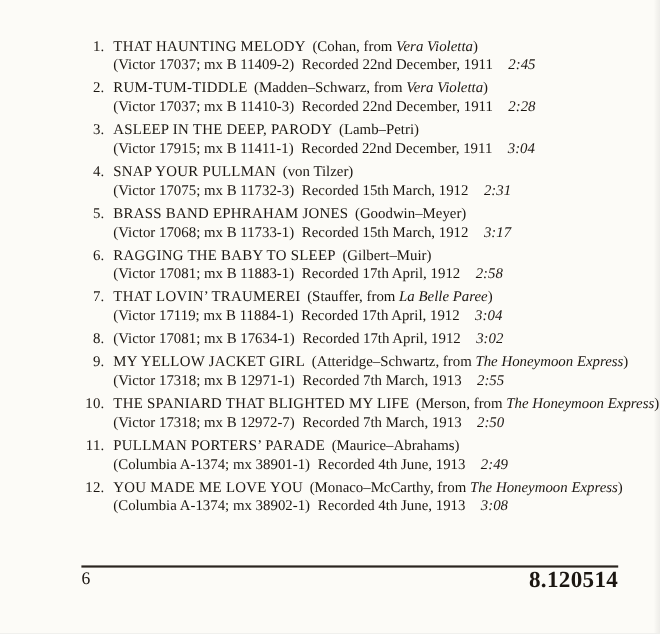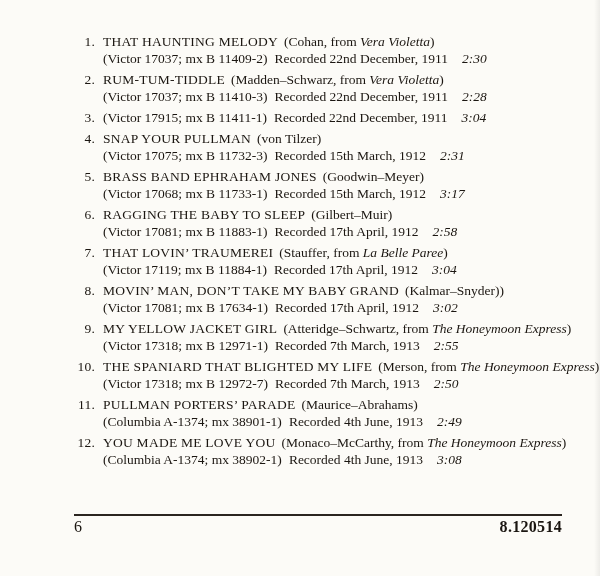--- a/index.html
+++ b/index.html
@@ -69,51 +69,52 @@
     position: absolute;
     left: 74px;
     top: 518px;
     font-size: 16px;
     line-height: 18px;
   }
   .catalog-number {
     position: absolute;
     right: 38px;
     top: 518px;
-    font-size: 16px;
+    font-size: 21px;
     line-height: 18px;
     font-weight: bold;
     letter-spacing: 0.3px;
   }
 </style>
 </head>
 <body>
 
 <div class="page">
 
   <main class="tracklist">
     <div class="track">
       <span class="num">1.</span>
       <span class="body">
         <span class="line1"><span class="title">THAT HAUNTING MELODY</span><span class="credit"><span>(Cohan, from </span><span class="work">Vera Violetta</span><span>)</span></span></span>
-        <span class="line2"><span class="issue">(Victor 17037; mx B 11409-2)</span><span class="recorded">Recorded 22nd December, 1911</span><span class="duration">2:30</span></span>
+        <span class="line2"><span class="issue">(Victor 17037; mx B 11409-2)</span><span class="recorded">Recorded 22nd December, 1911</span><span class="duration">2:45</span></span>
       </span>
     </div>
 
     <div class="track">
       <span class="num">2.</span>
       <span class="body">
         <span class="line1"><span class="title">RUM-TUM-TIDDLE</span><span class="credit"><span>(Madden–Schwarz, from </span><span class="work">Vera Violetta</span><span>)</span></span></span>
         <span class="line2"><span class="issue">(Victor 17037; mx B 11410-3)</span><span class="recorded">Recorded 22nd December, 1911</span><span class="duration">2:28</span></span>
       </span>
     </div>
 
     <div class="track">
       <span class="num">3.</span>
       <span class="body">
+        <span class="line1"><span class="title">ASLEEP IN THE DEEP, PARODY</span><span class="credit"><span>(Lamb–Petri)</span><span class="work"></span><span></span></span></span>
         <span class="line2"><span class="issue">(Victor 17915; mx B 11411-1)</span><span class="recorded">Recorded 22nd December, 1911</span><span class="duration">3:04</span></span>
       </span>
     </div>
 
     <div class="track">
       <span class="num">4.</span>
       <span class="body">
         <span class="line1"><span class="title">SNAP YOUR PULLMAN</span><span class="credit"><span>(von Tilzer)</span><span class="work"></span><span></span></span></span>
         <span class="line2"><span class="issue">(Victor 17075; mx B 11732-3)</span><span class="recorded">Recorded 15th March, 1912</span><span class="duration">2:31</span></span>
       </span>
@@ -139,21 +140,20 @@
       <span class="num">7.</span>
       <span class="body">
         <span class="line1"><span class="title">THAT LOVIN’ TRAUMEREI</span><span class="credit"><span>(Stauffer, from </span><span class="work">La Belle Paree</span><span>)</span></span></span>
         <span class="line2"><span class="issue">(Victor 17119; mx B 11884-1)</span><span class="recorded">Recorded 17th April, 1912</span><span class="duration">3:04</span></span>
       </span>
     </div>
 
     <div class="track">
       <span class="num">8.</span>
       <span class="body">
-        <span class="line1"><span class="title">MOVIN’ MAN, DON’T TAKE MY BABY GRAND</span><span class="credit"><span>(Kalmar–Snyder))</span><span class="work"></span><span></span></span></span>
         <span class="line2"><span class="issue">(Victor 17081; mx B 17634-1)</span><span class="recorded">Recorded 17th April, 1912</span><span class="duration">3:02</span></span>
       </span>
     </div>
 
     <div class="track">
       <span class="num">9.</span>
       <span class="body">
         <span class="line1"><span class="title">MY YELLOW JACKET GIRL</span><span class="credit"><span>(Atteridge–Schwartz, from </span><span class="work">The Honeymoon Express</span><span>)</span></span></span>
         <span class="line2"><span class="issue">(Victor 17318; mx B 12971-1)</span><span class="recorded">Recorded 7th March, 1913</span><span class="duration">2:55</span></span>
       </span>

